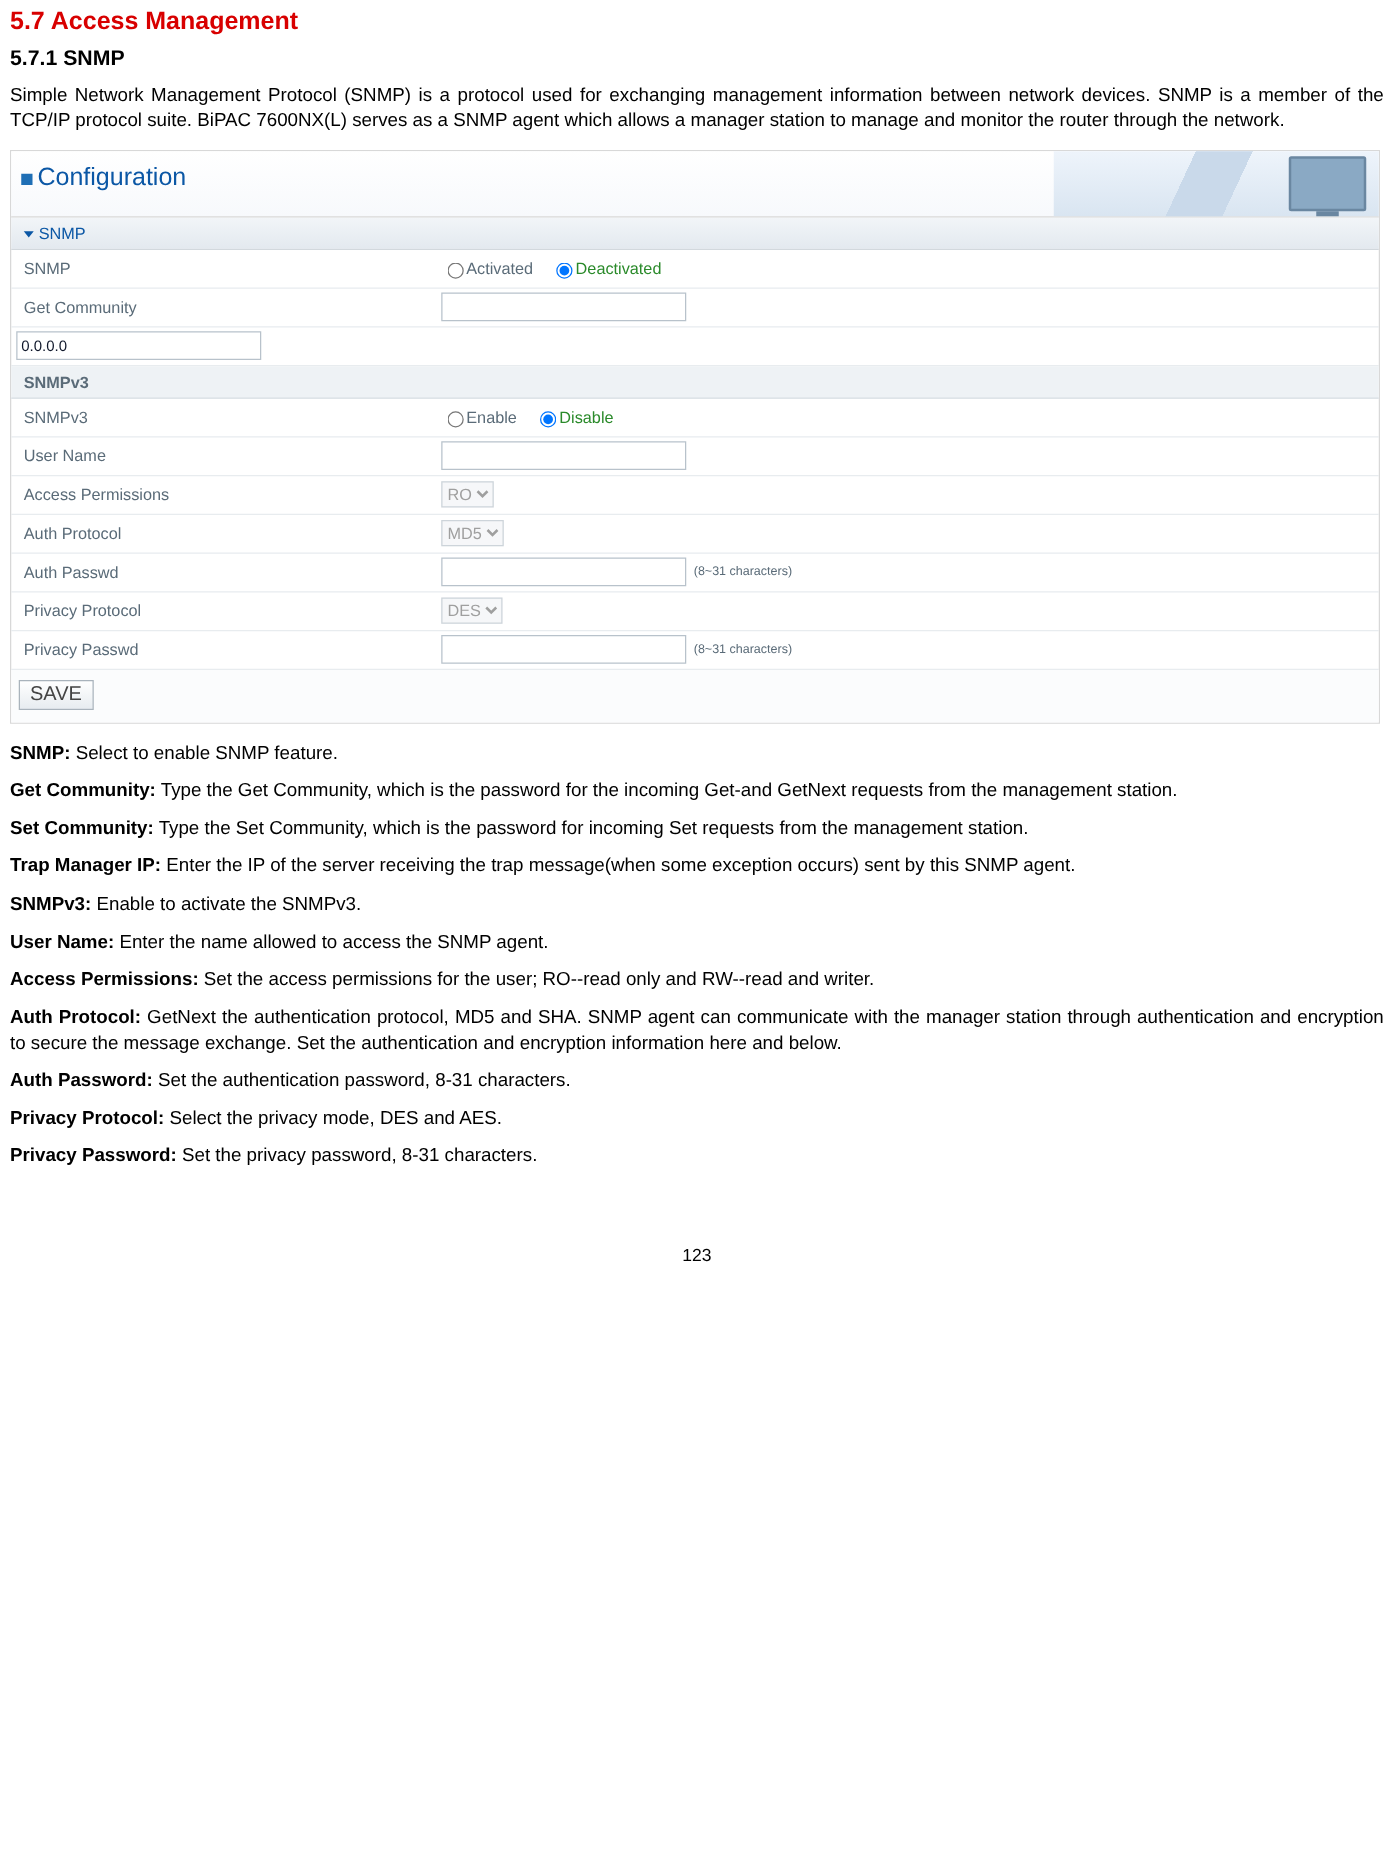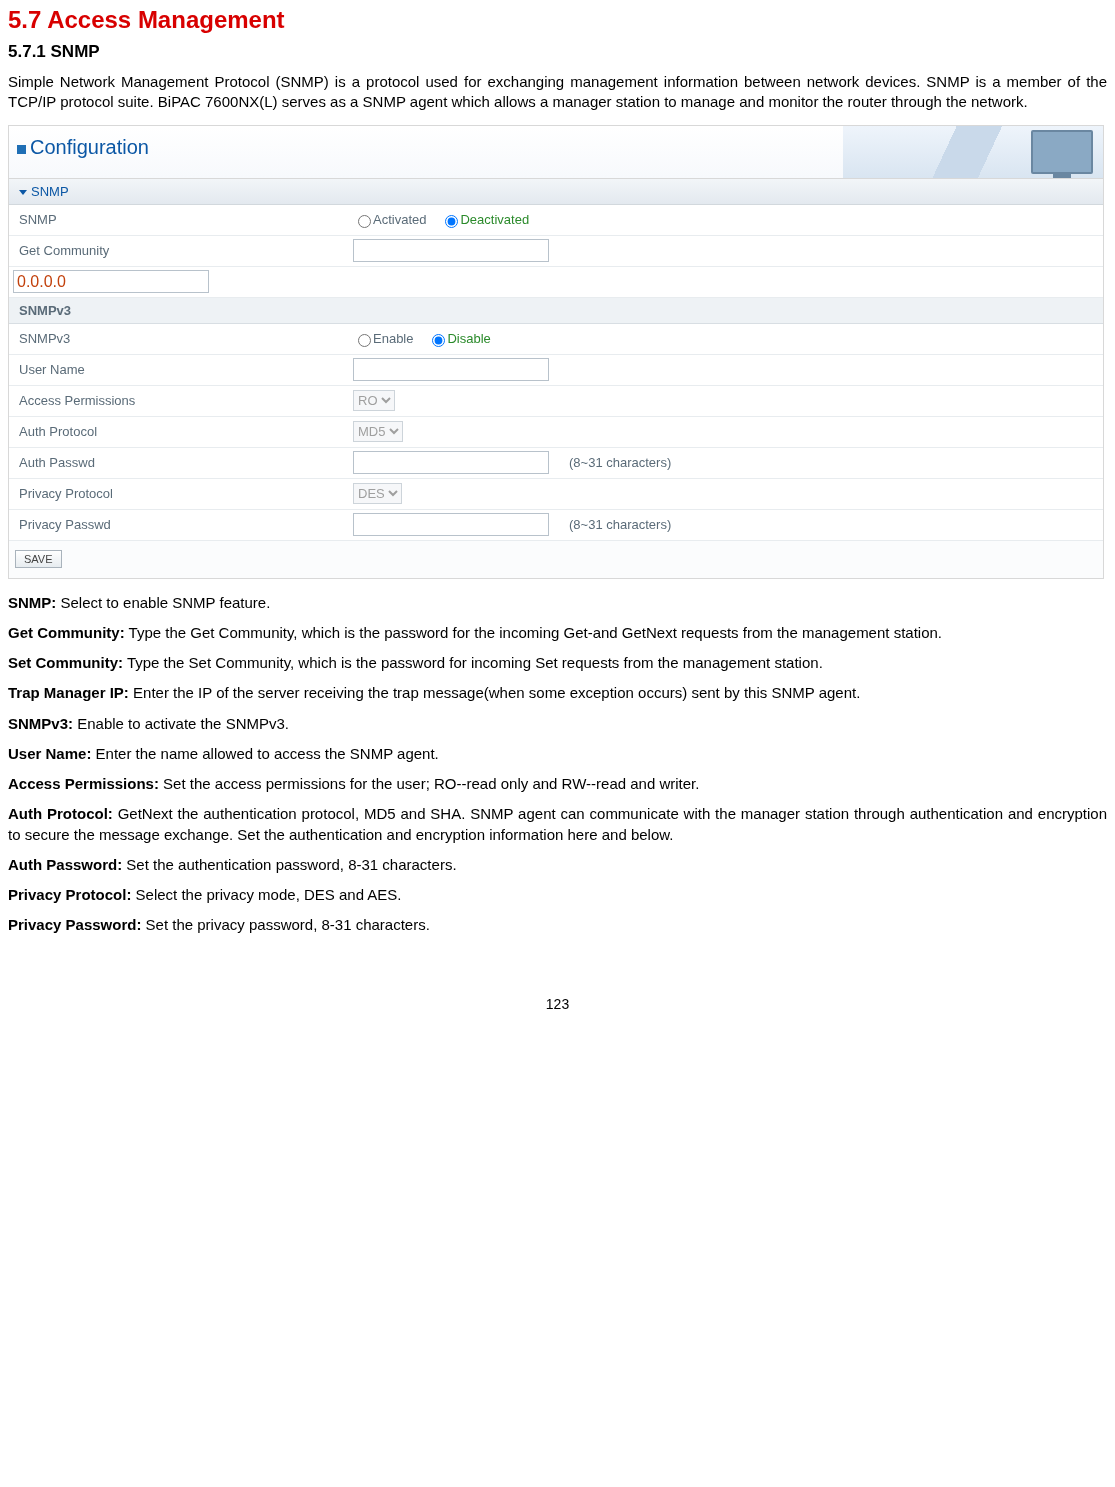--- a/index.html
+++ b/index.html
@@ -7,21 +7,21 @@
     margin: 0;
     padding: 0 8px;
     font-size: 15px;
     color: #000;
     width: 1115px;
     box-sizing: border-box;
   }
   .section-title {
     color: #d80000;
     font-weight: bold;
-    font-size: 24px;
+    font-size: 20px;
     margin: 6px 0 8px 0;
   }
   .subsection-title {
     font-weight: bold;
     font-size: 17px;
     margin: 8px 0 10px 0;
   }
   .justify {
     text-align: justify;
     margin: 8px 0 12px 0;
@@ -129,42 +129,42 @@
     padding: 3px 4px;
     display: flex;
     align-items: center;
     gap: 4px;
   }
   .row input[type=text] {
     width: 188px;
     height: 19px;
     border: 1px solid #b8c2cb;
     padding: 1px 3px;
-    font-size: 16px;
-    color: #c2410c;
+    font-size: 12px;
+    color: #0f172a;
   }
   .row select {
     height: 21px;
     border: 1px solid #b8c2cb;
     font-size: 13px;
     color: #777;
     background: #f3f5f7;
   }
-  .row .hint { color: #5a6b78; font-size: 13px; margin-left: 16px; }
+  .row .hint { color: #5a6b78; font-size: 10px; margin-left: 2px; }
   .radio-wrap { display: inline-flex; align-items: center; margin-right: 10px; color: #4a6; }
   .radio-wrap input { margin-right: 2px; }
   .radio-wrap.off { color: #5a6b78; }
   .radio-wrap.sel { color: #2a8a2a; }
 
   .save-row {
     padding: 8px 6px 10px 6px;
     background: #fbfcfd;
   }
   .save-btn {
-    font-size: 11px;
+    font-size: 16px;
     padding: 2px 8px;
     border: 1px solid #a9b3bc;
     background: linear-gradient(#ffffff,#e7ecf0);
     color: #444;
     cursor: pointer;
     font-family: Tahoma, Arial, sans-serif;
   }
 </style>
 </head>
 <body>

